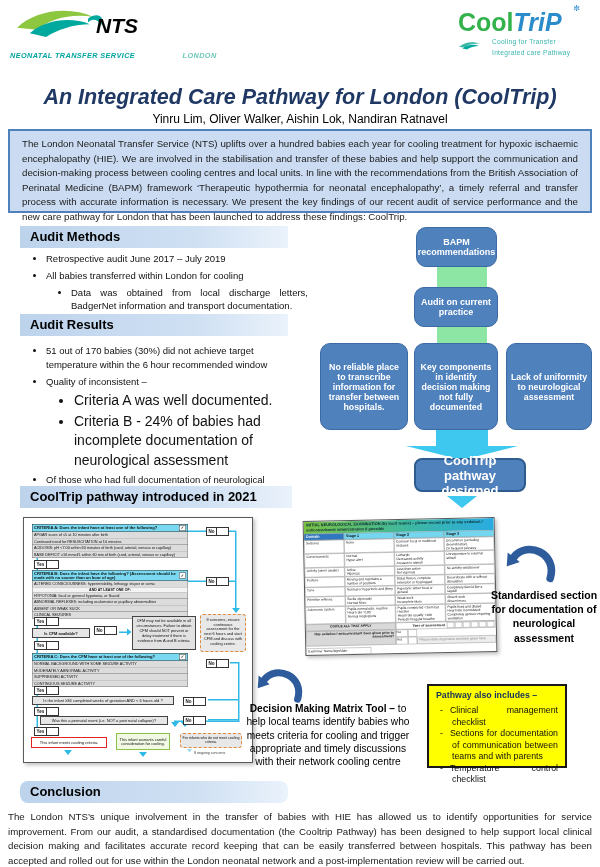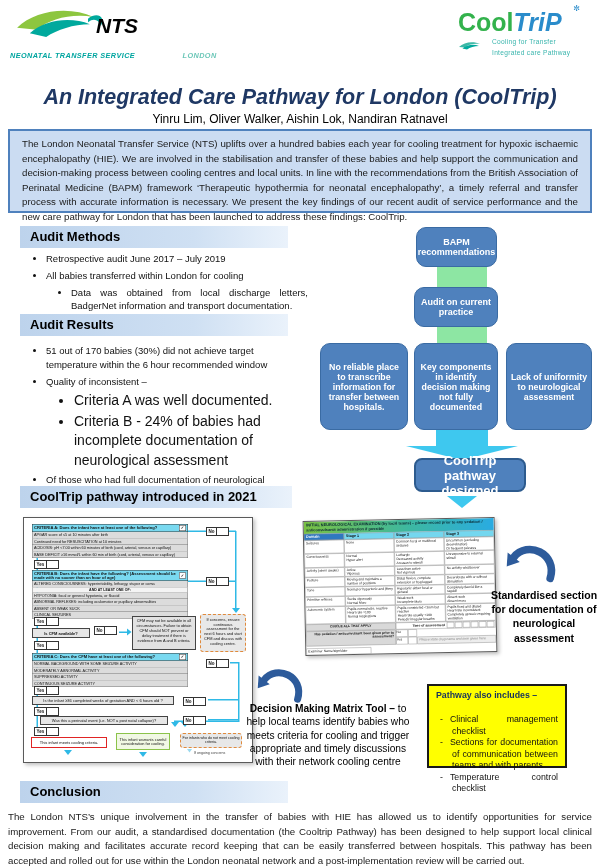--- a/index.html
+++ b/index.html
@@ -88,21 +88,21 @@
   .n-bot{display:flex;font-size:6.8px;}
   .n-gray{background:#d9d9d9;font-weight:bold;}
   .n-cell{border:1px solid #999;box-sizing:border-box;}
   .tbox{width:13px;height:10px;border:1px solid #888;background:#fff;margin-left:1px;}
 
   
   .ann-bold{font-weight:bold;font-size:10.5px;line-height:1.35;text-align:center;color:#000;}
   .ann-text{font-size:10.2px;line-height:1.3;text-align:center;color:#000;}
   .yellow{position:absolute;left:427px;top:684px;width:140px;height:84px;box-sizing:border-box;
     background:#ffff00;border:2px solid #1a1a1a;padding:4px 7px;font-size:8.8px;line-height:1.3;}
-  .yellow .yt{font-weight:bold;color:#15315e;margin-bottom:13px;}
+  .yellow .yt{font-weight:bold;color:#15315e;margin-bottom:4px;}
   .yellow ul{margin:0;padding:0 0 0 4px;list-style:none;}
   .yellow li{padding-left:12px;text-indent:-12px;text-align:justify;}
   .yellow li::before{content:"-";margin-right:7px;}
 </style>
 </head>
 <body>
 
 <div class="poster">
 
   <div class="abs" style="left:8px;top:6px;width:200px;height:54px;">
@@ -401,16 +401,16 @@
 
   <div class="yellow">
     <div class="yt">Pathway also includes –</div>
     <ul>
       <li>Clinical management checklist</li>
       <li>Sections for documentation of communication between teams and with parents</li>
       <li>Temperature control checklist</li>
     </ul>
   </div>
 
-  <div class="bar" style="top:781px;width:268px;">Conclusion</div>
+  <div class="bar" style="top:781px;width:268px;border-radius:8px;">Conclusion</div>
   <div class="abs bodytext" style="left:8px;top:810px;width:584px;">The London NTS’s unique involvement in the transfer of babies with HIE has allowed us to identify opportunities for service improvement. From our audit, a standardised documentation (the Cooltrip Pathway) has been designed to help support local clinical decision making and facilitates accurate record keeping that can be easily transferred between hospitals. This pathway has been accepted and rolled out for use within the London neonatal network and a post-implementation review will be carried out.</div>
 
 </div>
 
 </body></html>

